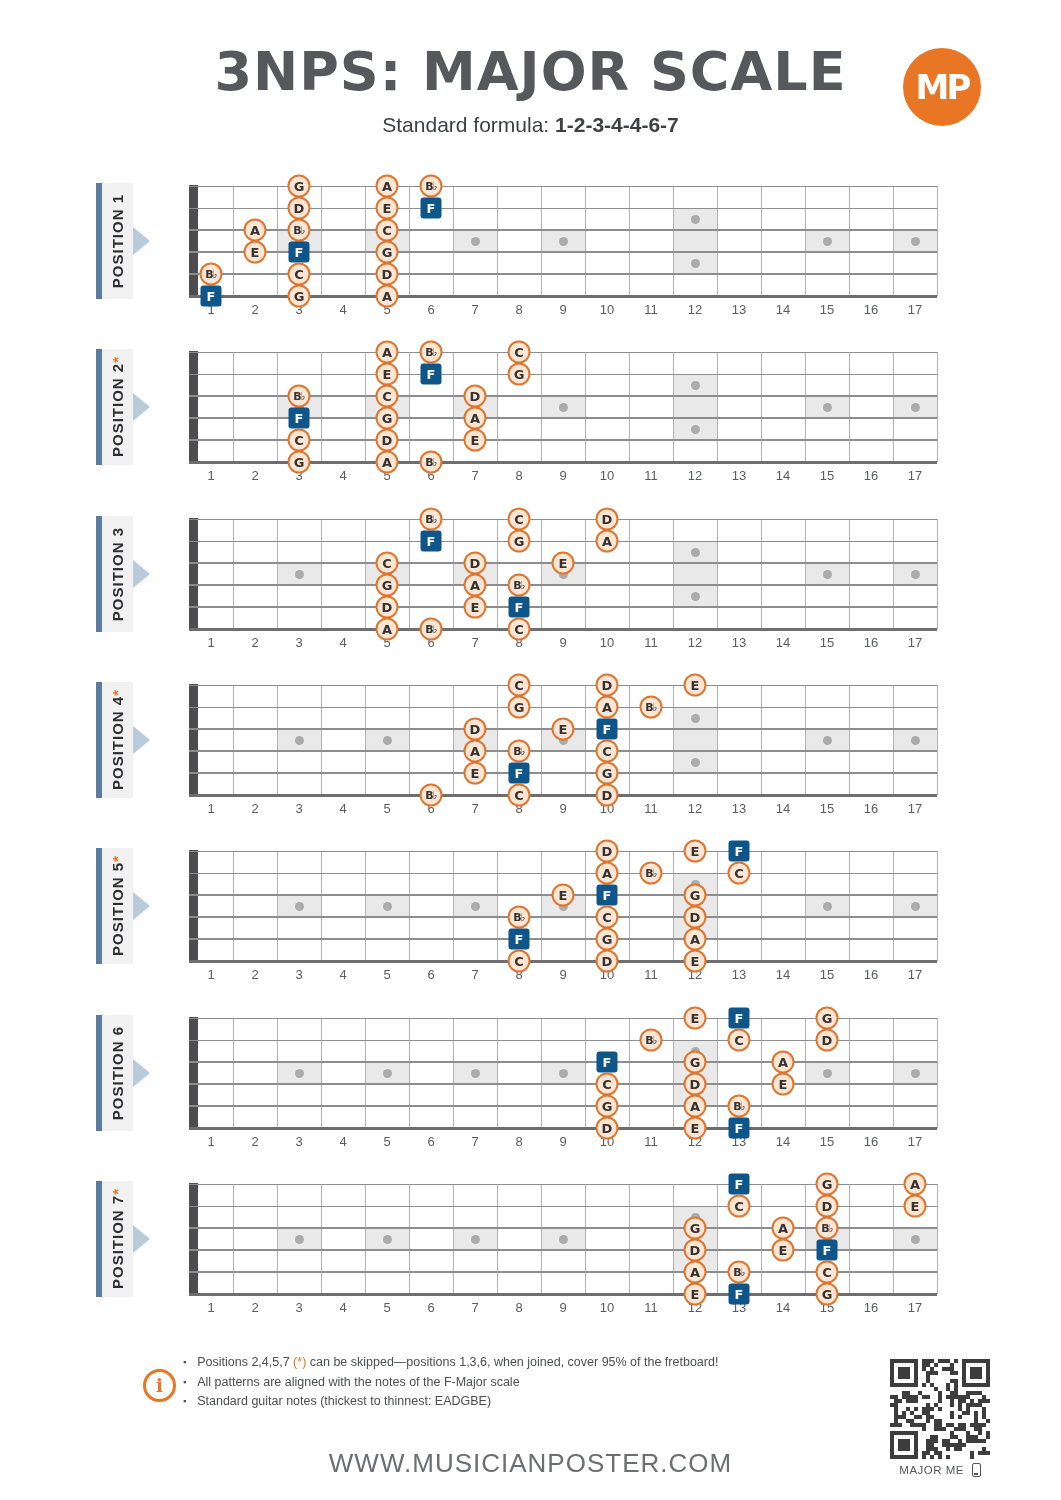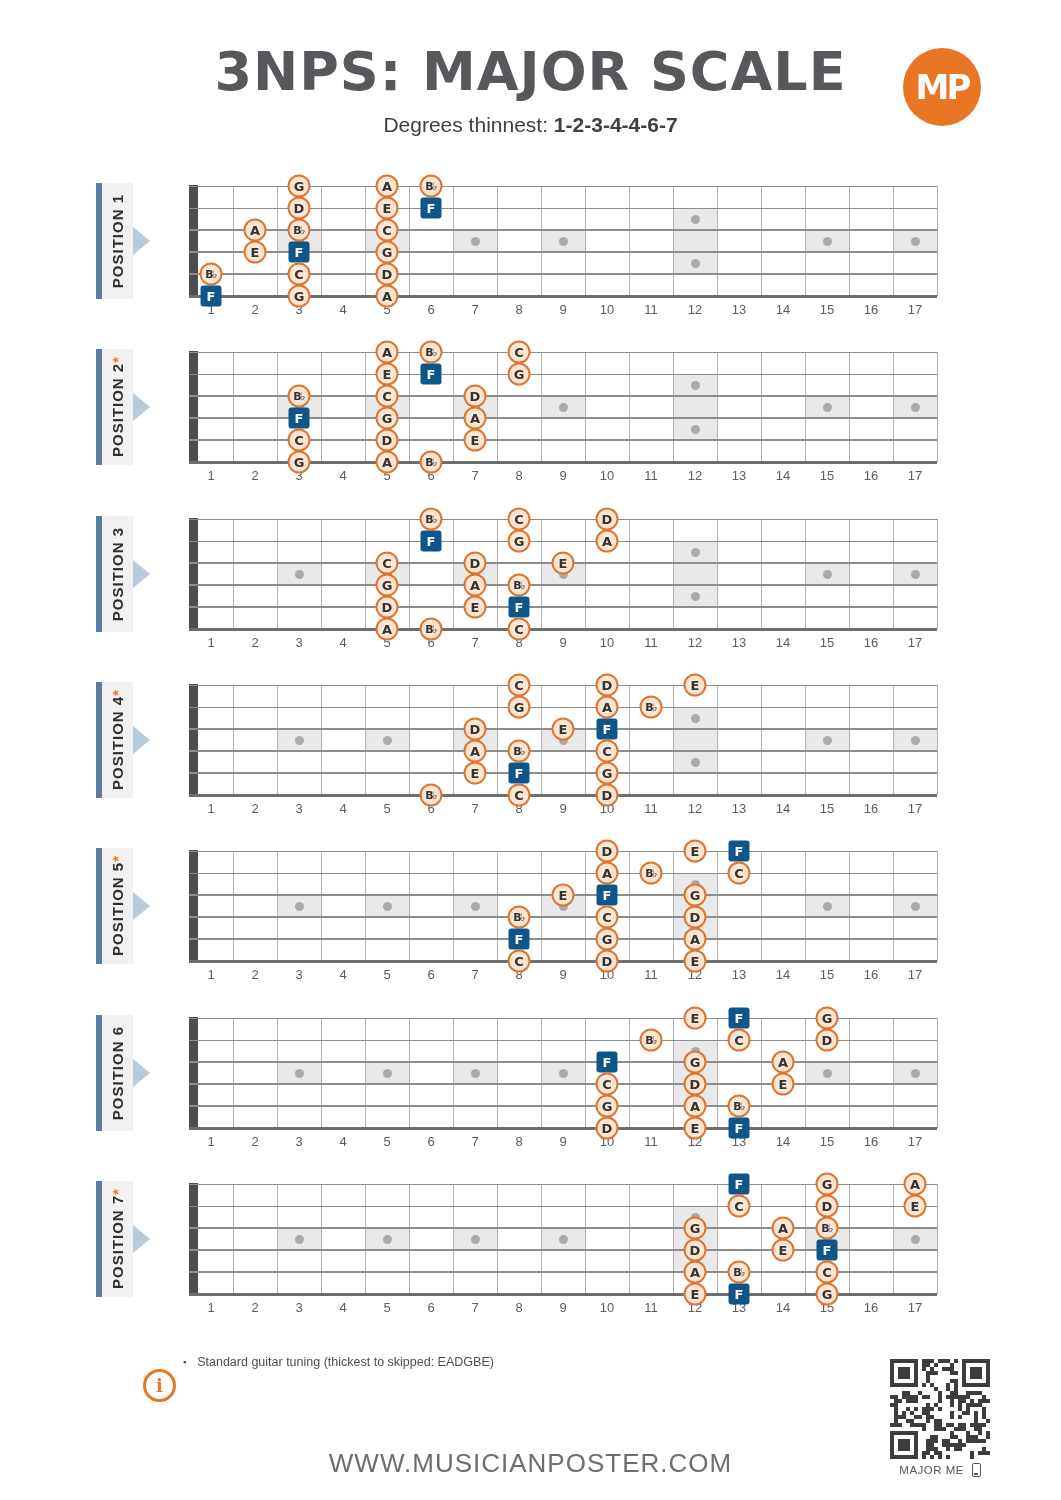--- a/index.html
+++ b/index.html
@@ -67,21 +67,21 @@
   .phone-icon{display:inline-block;width:9px;height:14px;border:1.5px solid #55565a;
               border-radius:2px;vertical-align:-3px;margin-left:4px;box-sizing:border-box;}
   .phone-icon i{display:block;height:1.5px;background:#55565a;margin:9px 1.5px 0;}
 </style>
 </head>
 <body>
 
 <div class="page">
   <div class="title">3NPS: MAJOR SCALE</div>
   <div class="subtitle">
-    <span>Degrees thinnest:</span>
+    <span>Standard formula:</span>
     <b>1-2-3-4-4-6-7</b>
   </div>
   <div class="logo">
     <span>MP</span>
   </div>
 
   <div id="rows">
       <div class="pos-row" style="top: 186px;">
         <div class="plabel">
           <div class="pbar"></div>
@@ -688,21 +688,23 @@
             <span class="fnum" style="left: 626px;">15</span>
             <span class="fnum" style="left: 670px;">16</span>
             <span class="fnum" style="left: 714px;">17</span>
           </div>
         </div>
       </div>
     </div>
 
   <div class="info-icon">i</div>
   <ul class="fnotes" id="footnotes">
-      <li><span class="blt">▪</span><span>Standard guitar tuning (thickest to skipped: EADGBE)</span></li>
+      <li><span class="blt">▪</span><span>Positions 2,4,5,7 </span><span class="star">(*)</span><span> can be skipped—positions 1,3,6, when joined, cover 95% of the fretboard!</span></li>
+      <li><span class="blt">▪</span><span>All patterns are aligned with the notes of the F-Major scale</span></li>
+      <li><span class="blt">▪</span><span>Standard guitar notes (thickest to thinnest: EADGBE)</span></li>
     </ul>
 
   <div class="url">WWW.MUSICIANPOSTER.COM</div>
   <div class="qr" id="qr"><svg width="100" height="100" xmlns="http://www.w3.org/2000/svg">
         <rect x="32" y="0" width="4" height="4" fill="#3d3d3d"></rect>
         <rect x="36" y="0" width="4" height="4" fill="#3d3d3d"></rect>
         <rect x="40" y="0" width="4" height="4" fill="#3d3d3d"></rect>
         <rect x="48" y="0" width="4" height="4" fill="#3d3d3d"></rect>
         <rect x="52" y="0" width="4" height="4" fill="#3d3d3d"></rect>
         <rect x="56" y="0" width="4" height="4" fill="#3d3d3d"></rect>

